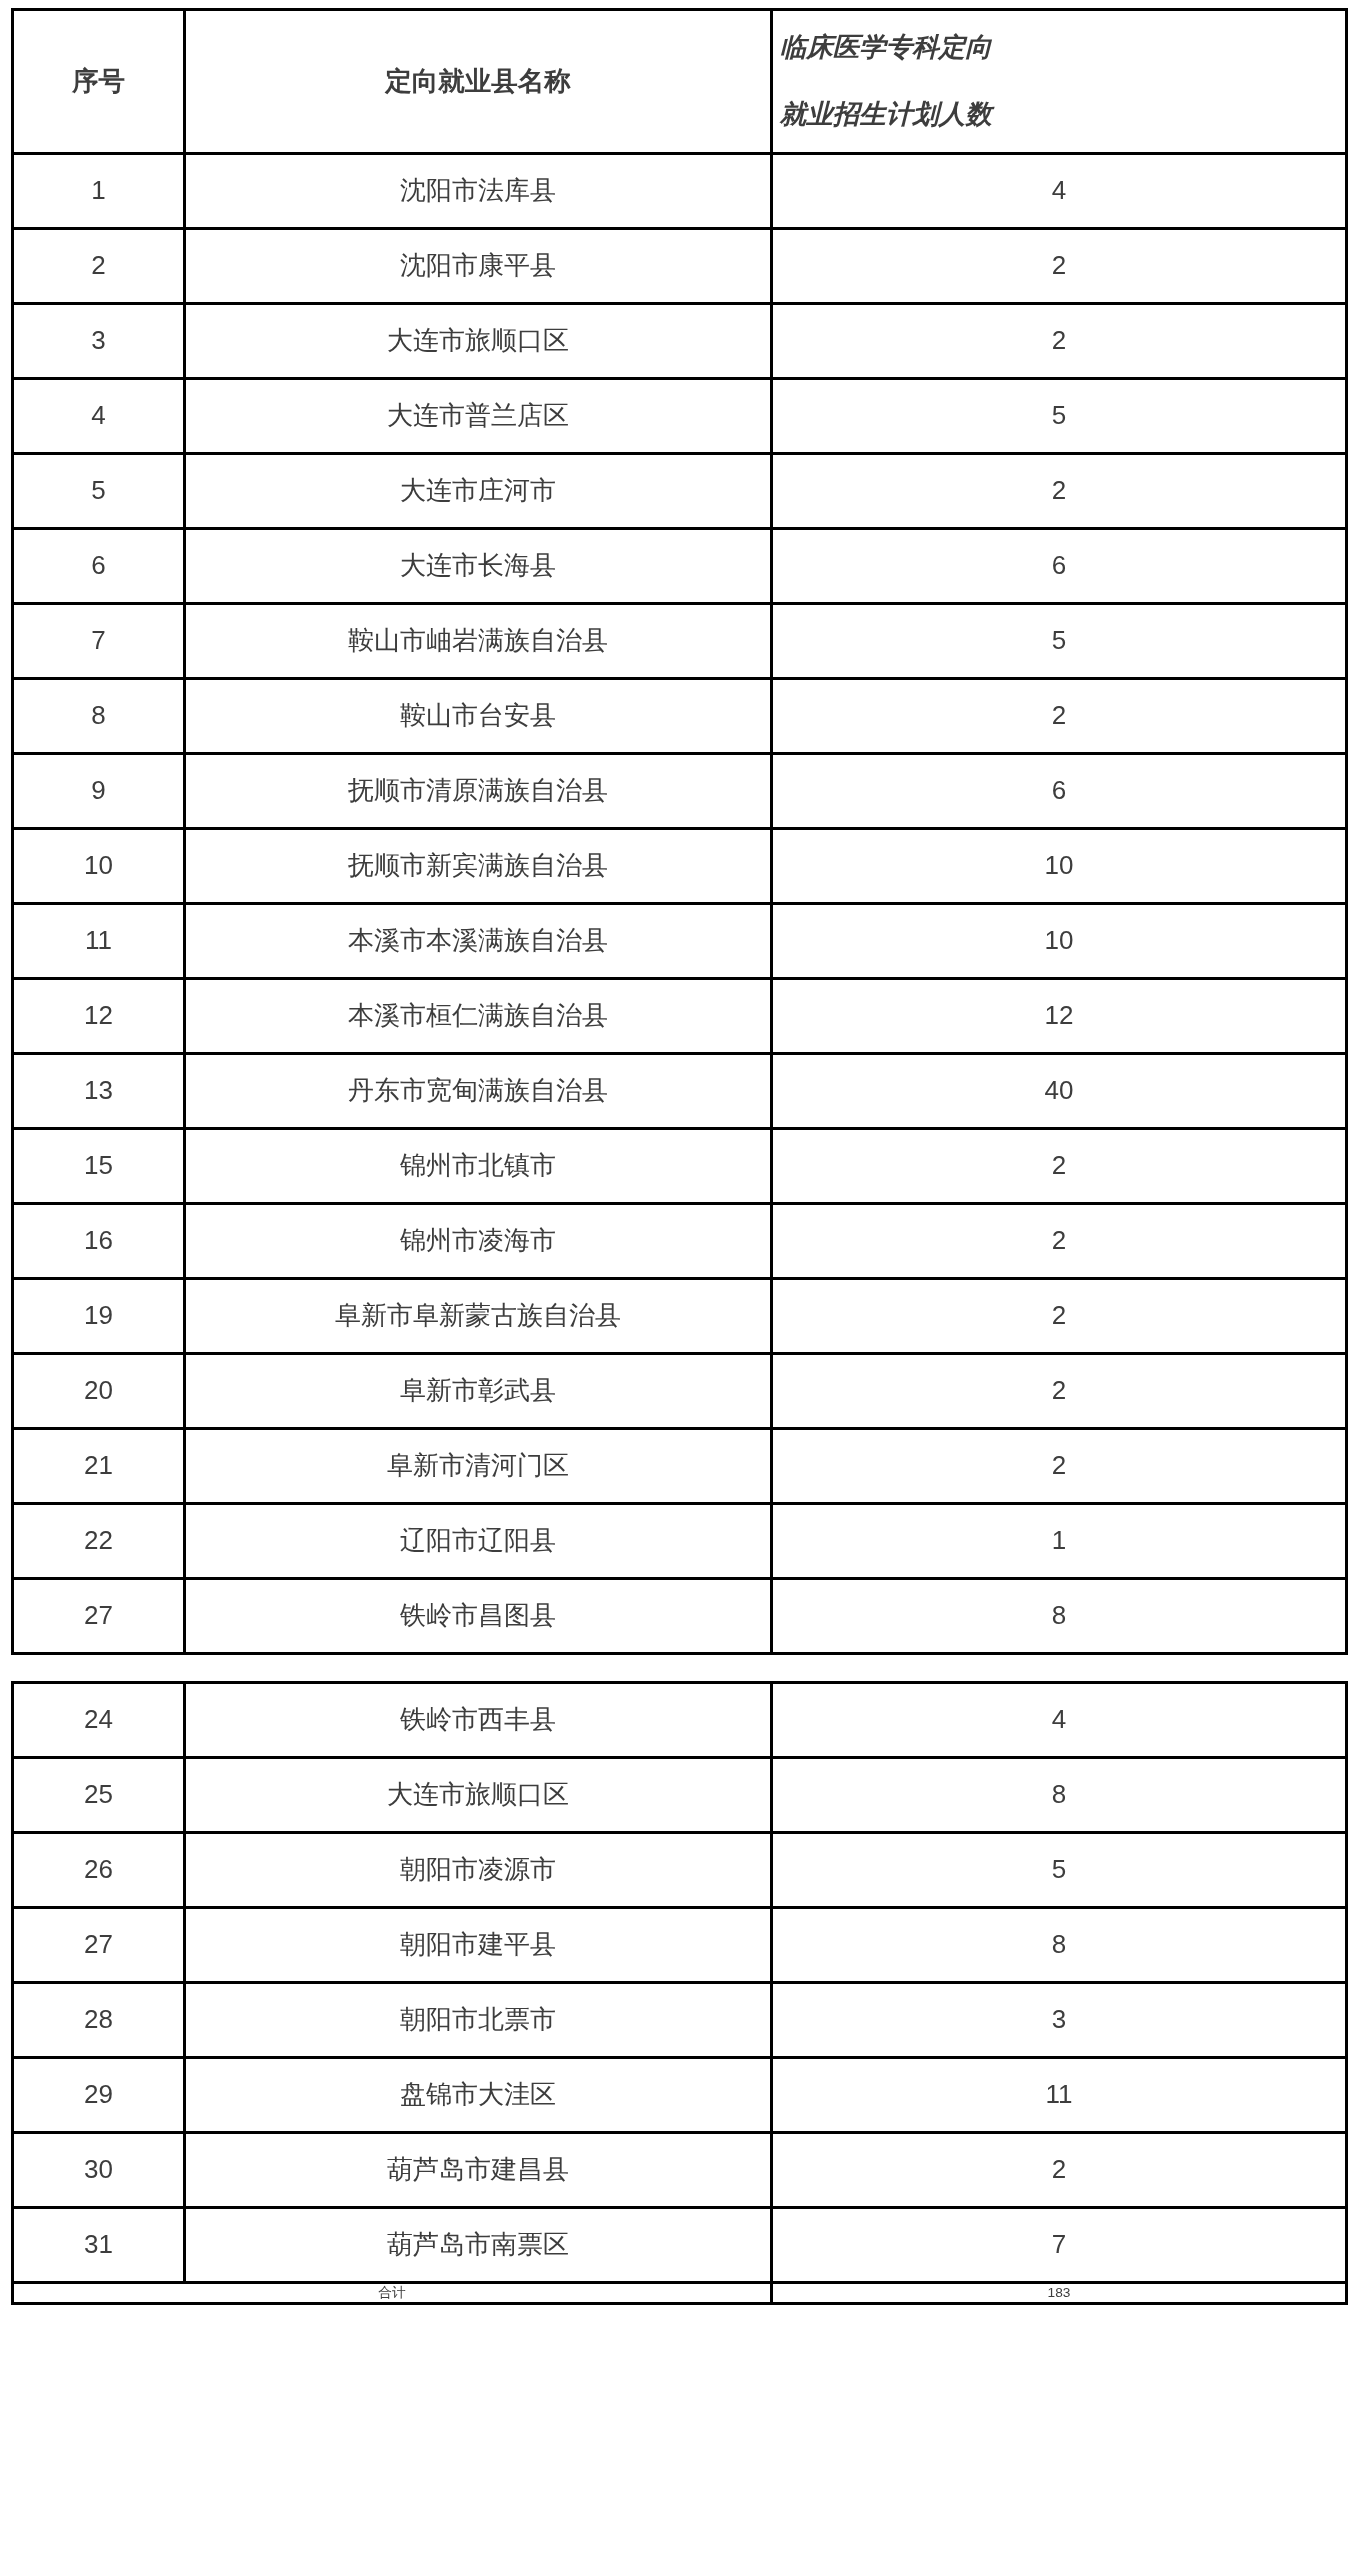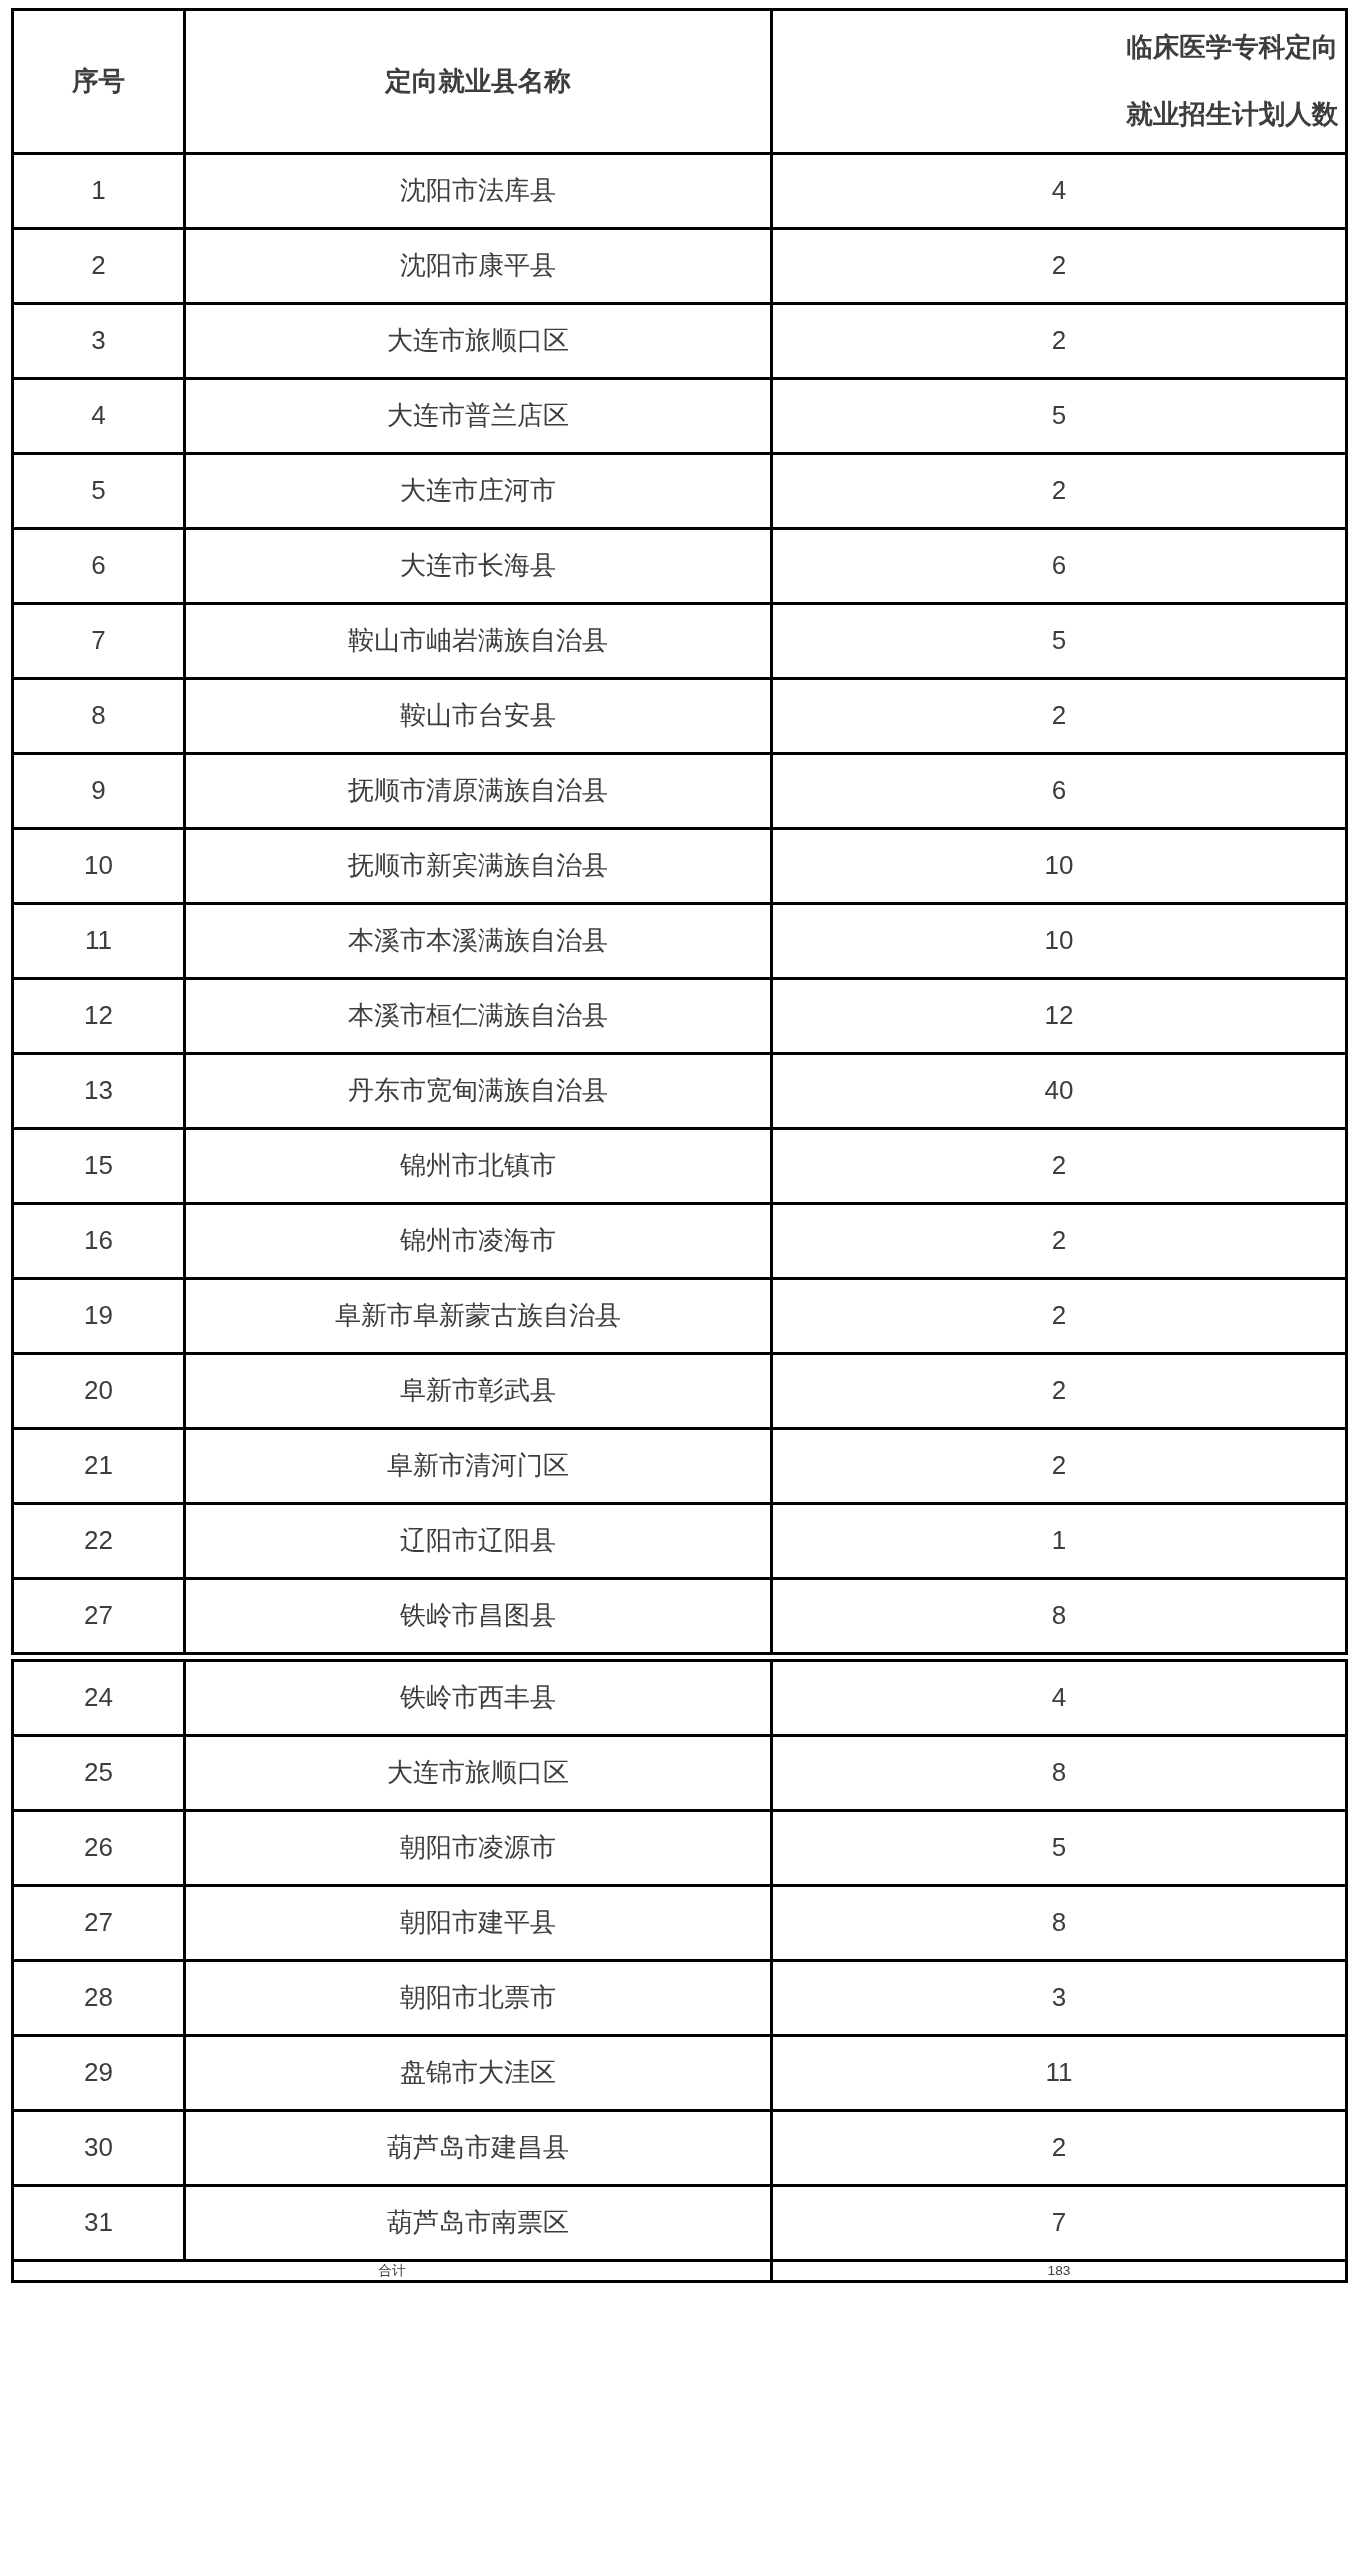--- a/index.html
+++ b/index.html
@@ -41,25 +41,26 @@
     line-height:1.25;
   }
   tbody td{
     height:75px;
     font-size:26px;
     font-weight:400;
   }
   .plan-header-lines{
     display:flex;
     flex-direction:column;
-    align-items:flex-end;
+    align-items:flex-start;
     gap:34px;
+    font-style:italic;
   }
   .section-2{
-    margin-top:4px;
+    margin-top:26px;
   }
   .col-no{width:172px;}
   .col-county{width:587px;}
   .col-count{width:575px;}
 </style>
 </head>
 <body>
 
 <div class="page">
 

